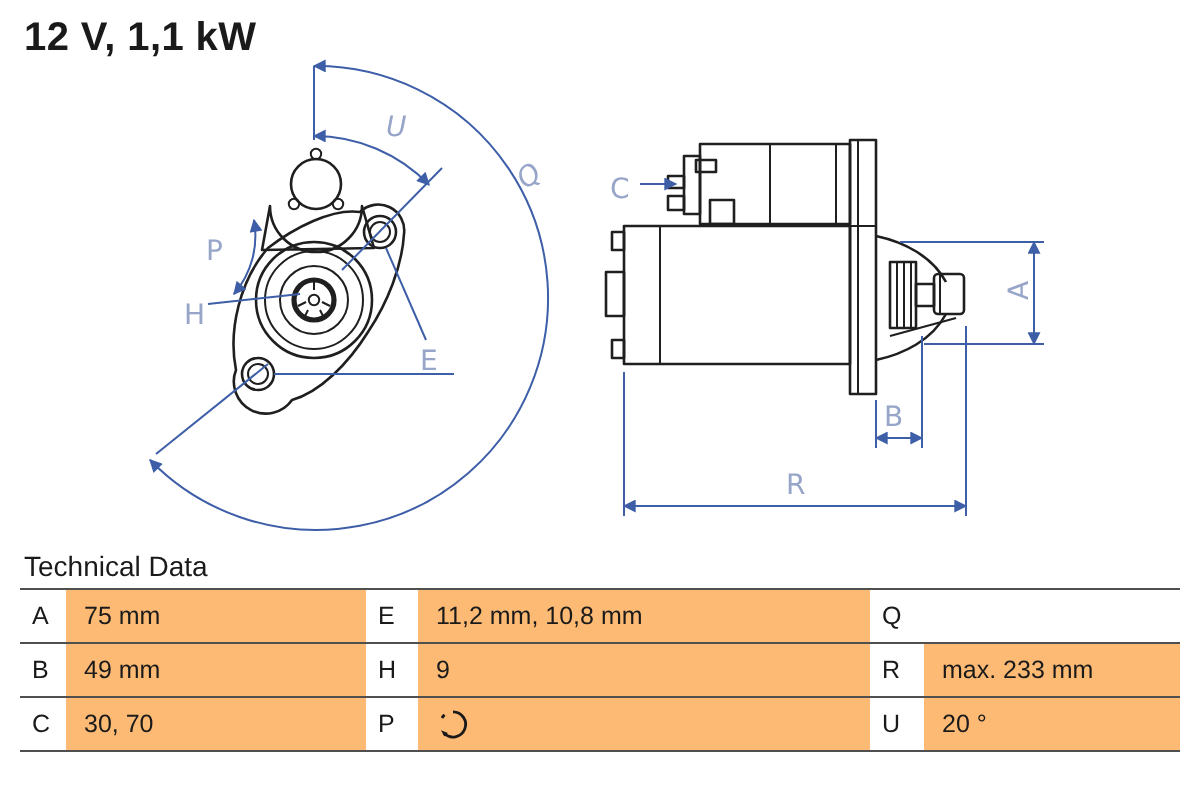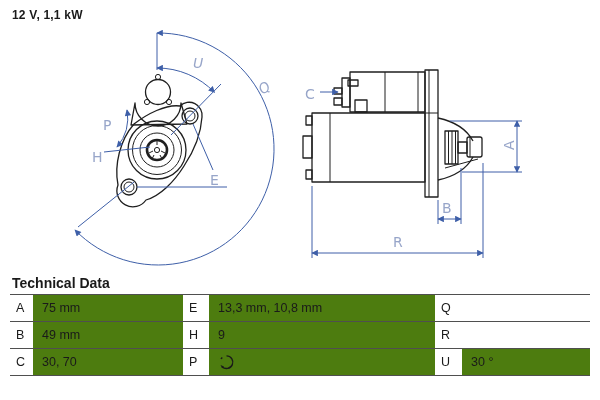--- a/index.html
+++ b/index.html
@@ -1,31 +1,31 @@
 <!DOCTYPE html>
 <html><head>
 <meta charset="utf-8">
 <style>
   html,body{margin:0;padding:0;background:#ffffff;}
   body{width:600px;height:400px;position:relative;overflow:hidden;
        font-family:"Liberation Sans", sans-serif;color:#1a1a1a;}
 
-  .headline{position:absolute;left:12px;top:8px;font-size:12px;font-weight:bold;
+  .headline{position:absolute;left:12px;top:8px;font-size:20px;font-weight:bold;
             letter-spacing:.2px;color:#1a1a1a;}
 
   .drawing{position:absolute;left:0;top:0;width:600px;height:272px;}
 
   
-  .tech-title{position:absolute;left:12px;top:275px;font-size:14px;font-weight:bold;}
+  .tech-title{position:absolute;left:12px;top:275px;font-size:14px;font-weight:normal;}
   .tech-table{position:absolute;left:10px;top:294px;width:580px;
               border-top:1px solid #4f4f4f;font-size:12.5px;}
   .tech-row{display:grid;grid-template-columns:23px 150px 26px 226px 27px 128px;
             height:26px;border-bottom:1px solid #4f4f4f;}
   .kcell{background:#ffffff;display:flex;align-items:center;padding-left:6px;}
-  .vcell{background:#4d7c0f;display:flex;align-items:center;padding-left:9px;}
+  .vcell{background:#fdba74;display:flex;align-items:center;padding-left:9px;}
   .vcell .rot-icon{display:block;}
 
   
   .part{stroke:#1f1f1f;stroke-width:1.3;fill:none;stroke-linejoin:round;}
   .partThin{stroke:#1f1f1f;stroke-width:1;fill:none;}
   .dim{stroke:#3e5fa8;stroke-width:1;fill:none;}
   .dimlabel{fill:#97a5c9;font-size:14px;font-family:"DejaVu Sans",sans-serif;}
 </style>
 </head>
 <body>
@@ -144,41 +144,42 @@
 </svg>
 
 <div class="tech-title">Technical Data</div>
 
 <div class="tech-table">
 
   <div class="tech-row">
     <div class="kcell">A</div>
     <div class="vcell">75 mm</div>
     <div class="kcell">E</div>
-    <div class="vcell">13,3 mm, 10,8 mm</div>
+    <div class="vcell">11,2 mm, 10,8 mm</div>
     <div class="kcell">Q</div>
   </div>
 
   <div class="tech-row">
     <div class="kcell">B</div>
     <div class="vcell">49 mm</div>
     <div class="kcell">H</div>
     <div class="vcell">9</div>
     <div class="kcell">R</div>
+    <div class="vcell">max. 233 mm</div>
   </div>
 
   <div class="tech-row">
     <div class="kcell">C</div>
     <div class="vcell">30, 70</div>
     <div class="kcell">P</div>
     <div class="vcell">
       <svg class="rot-icon" width="17" height="16" viewBox="0 0 17 16">
         <path d="M8.5,1.9 A6.3,6.3 0 1 1 4.05,12.65" fill="none" stroke="#1a1a1a" stroke-width="1.4"></path>
         <path d="M3.0,5.0 A6.3,6.3 0 0 1 5.3,2.7" fill="none" stroke="#1a1a1a" stroke-width="1.4" stroke-dasharray="2,2"></path>
         <path d="M2.5,11.1 L4.15,14.25 L5.95,12.45 Z" fill="#1a1a1a"></path>
       </svg>
       <span></span>
     </div>
     <div class="kcell">U</div>
-    <div class="vcell">30 °</div>
+    <div class="vcell">20 °</div>
   </div>
 
 </div>
 
 </body></html>

